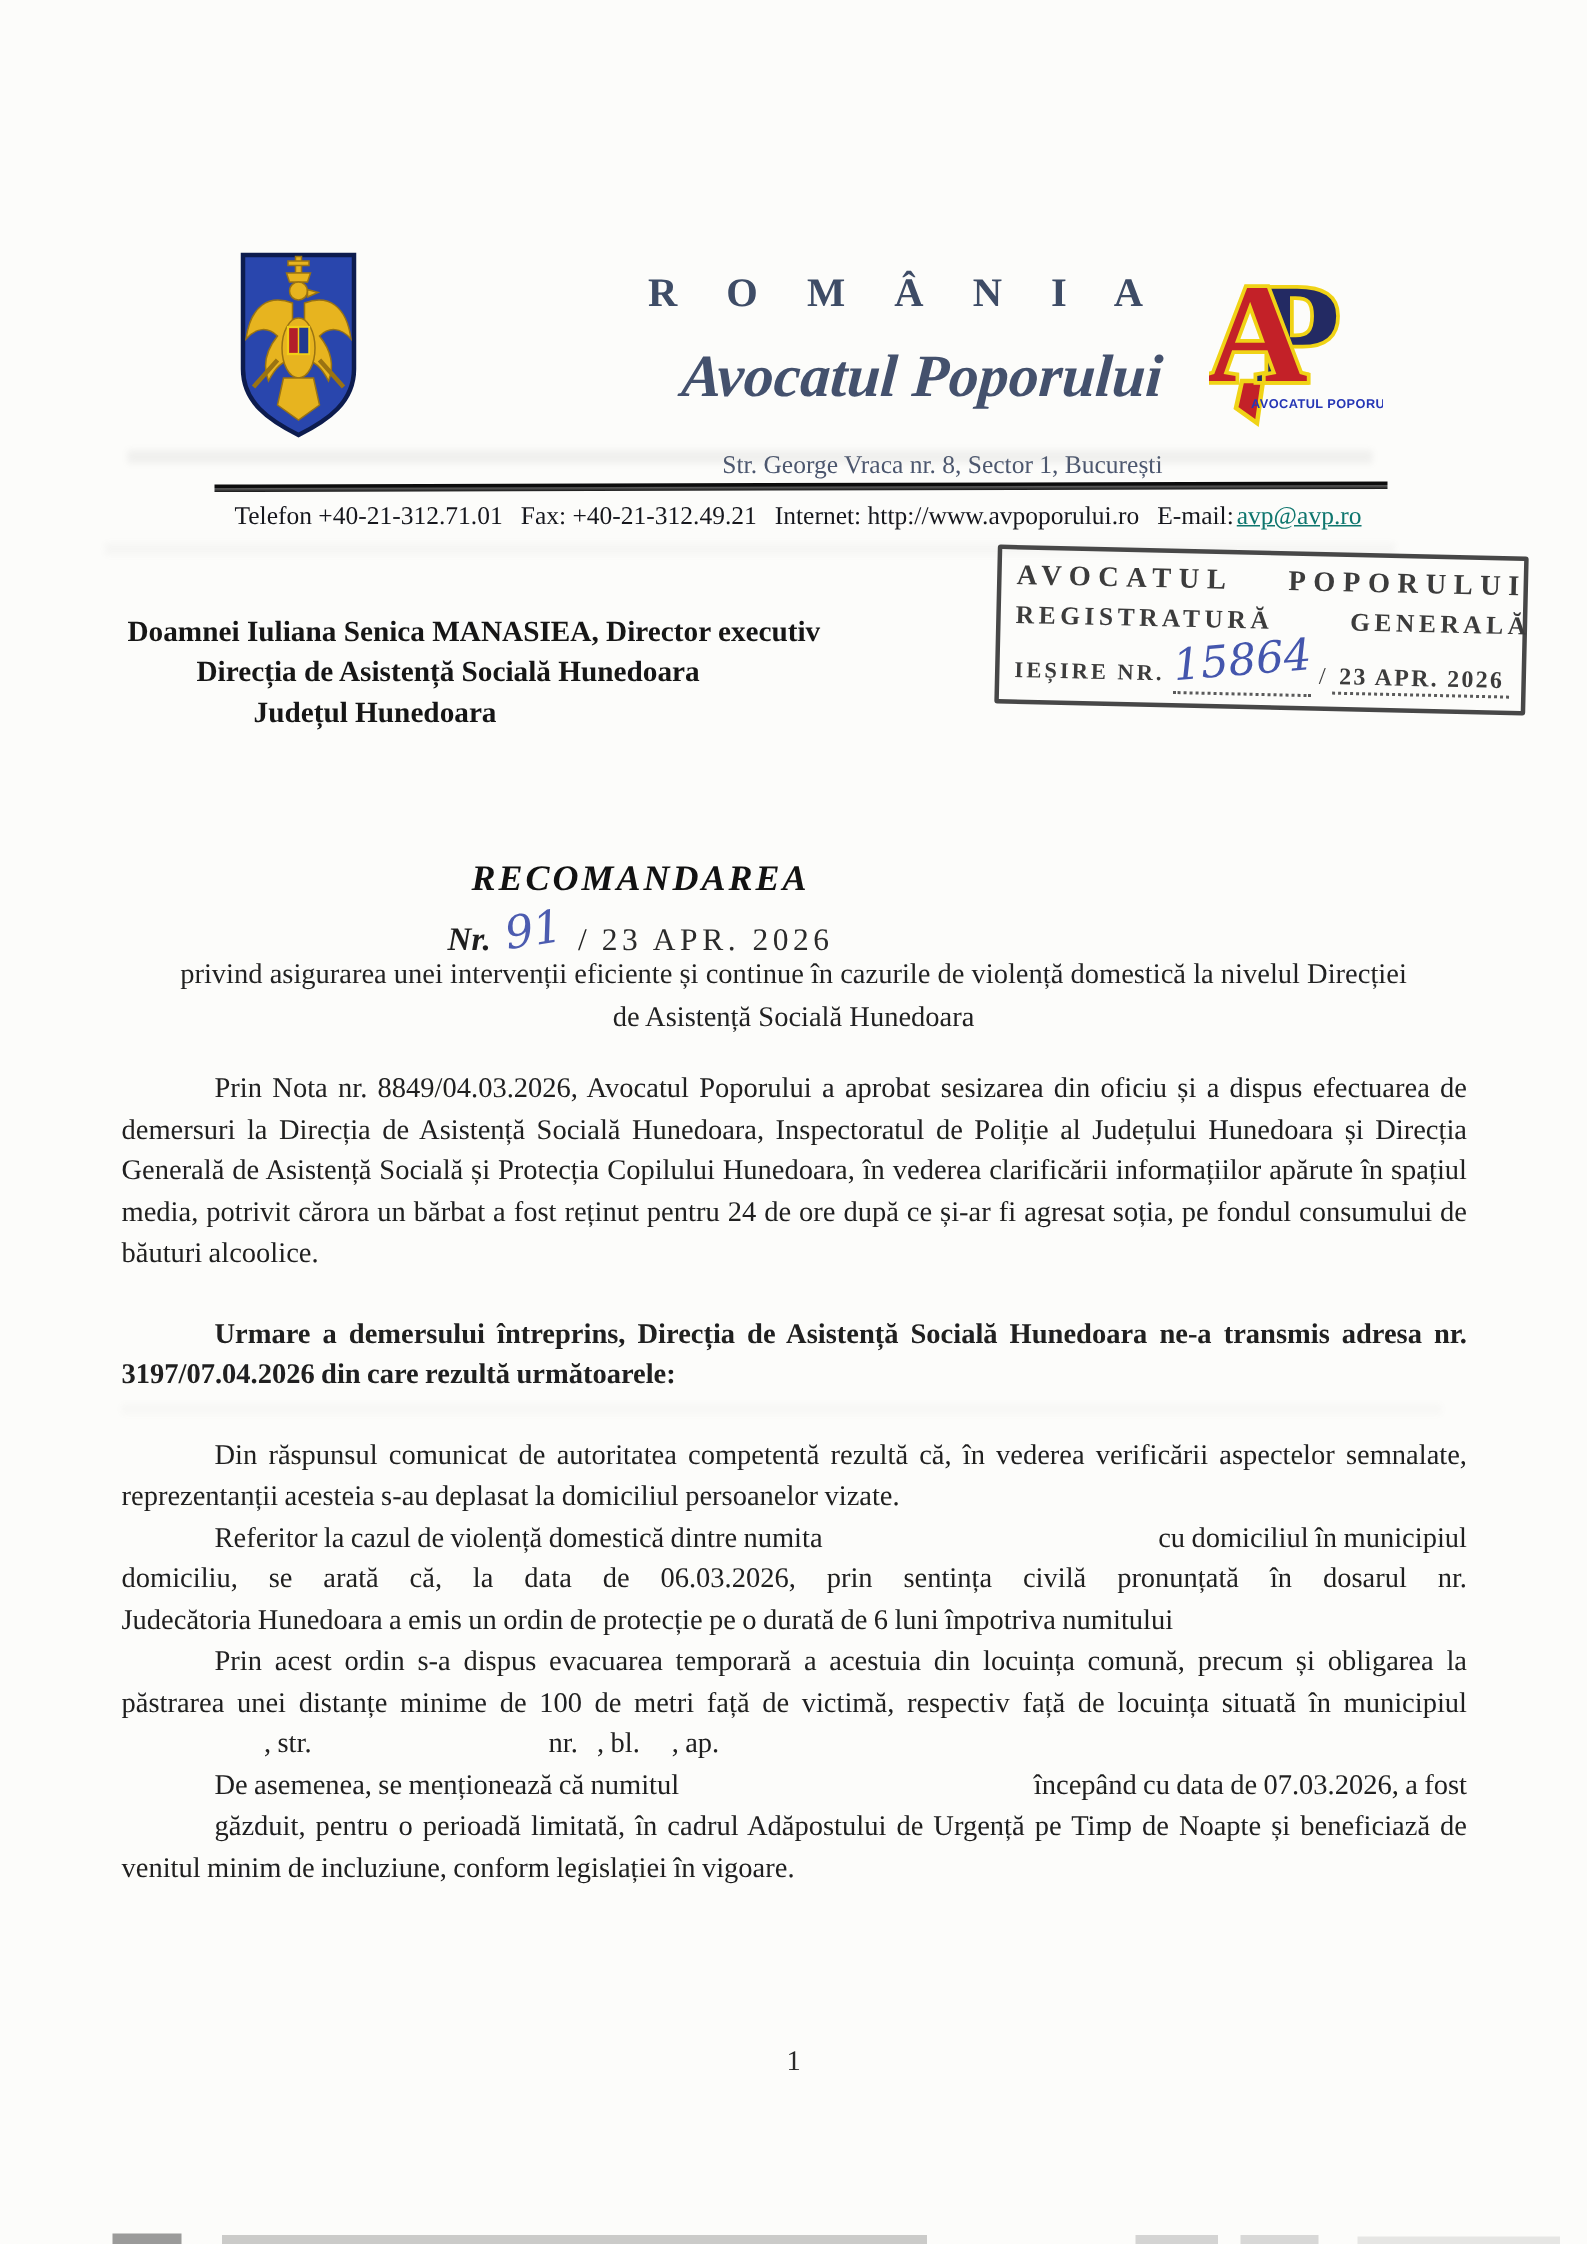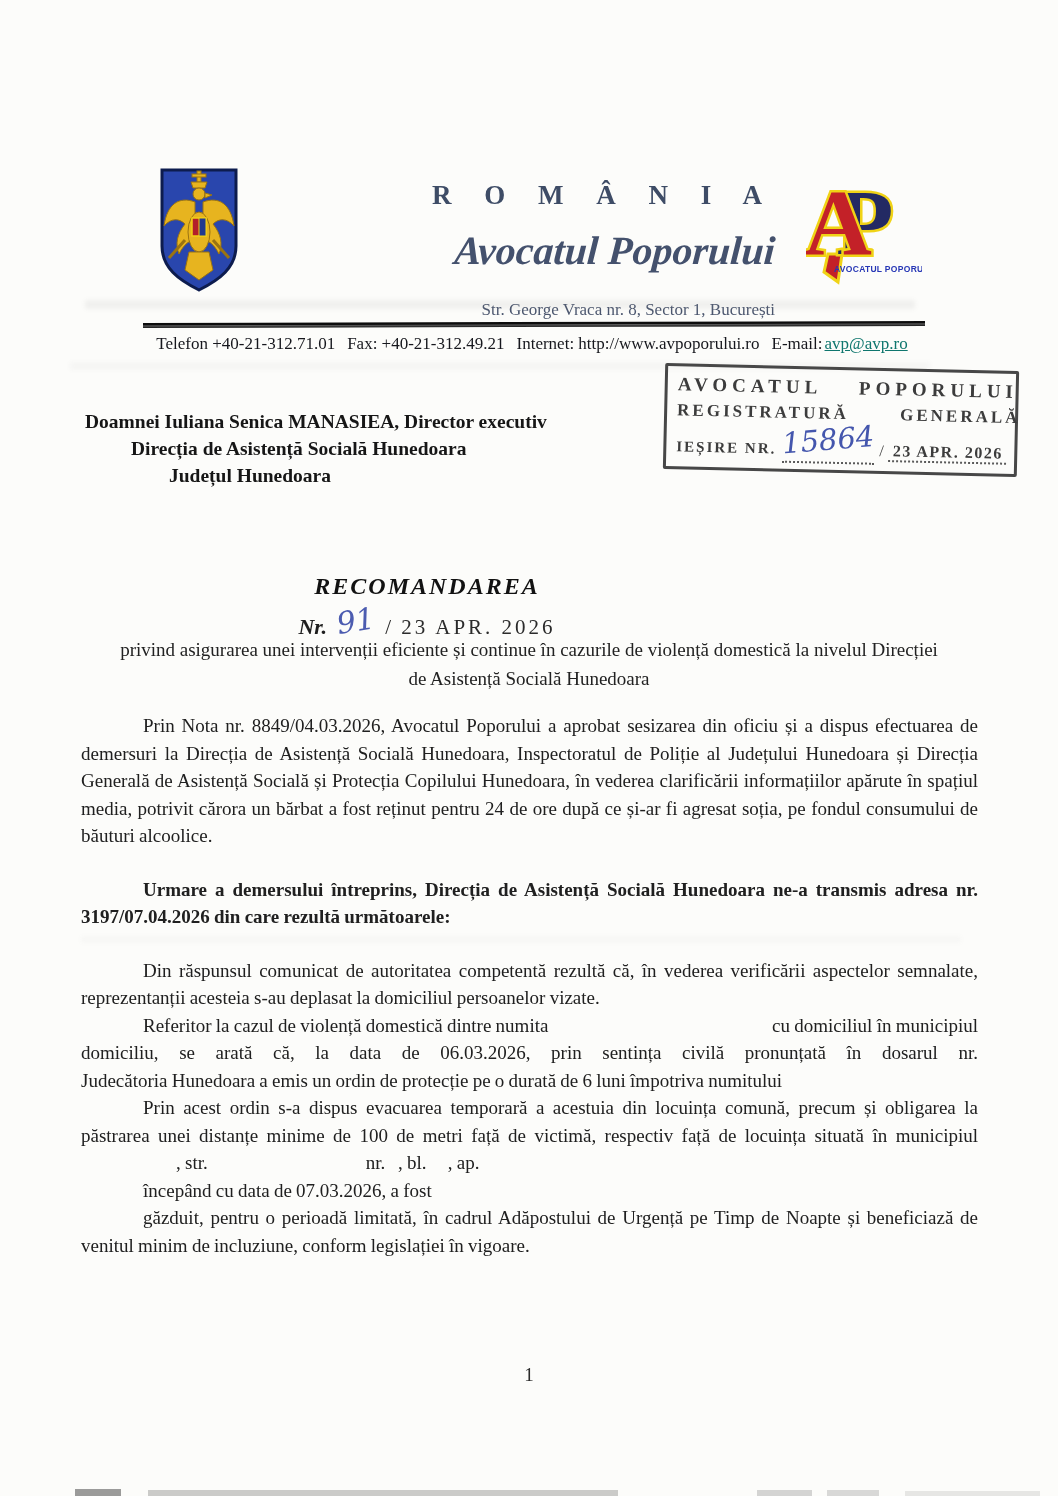--- a/index.html
+++ b/index.html
@@ -155,20 +155,21 @@
 
     <div class="just-line indent" style="text-indent:0;padding-left:62px;">Prin acest ordin s-a dispus evacuarea temporară a acestuia din locuința comună, precum și obligarea la</div>
     <div class="just-line">păstrarea unei distanțe minime de 100 de metri față de victimă, respectiv față de locuința situată în municipiul</div>
     <div class="line indent-deep">
       <span class="seg">, str.</span>
       <span class="gap" style="width:158px;"></span>
       <span class="seg">nr.   , bl.     , ap.</span>
     </div>
 
     <div class="line flex-between indent">
+      <span class="seg">De asemenea, se menționează că numitul</span>
       <span class="seg">începând cu data de 07.03.2026, a fost</span>
     </div>
     <p class="flow">găzduit, pentru o perioadă limitată, în cadrul Adăpostului de Urgență pe Timp de Noapte și beneficiază de venitul minim de incluziune, conform legislației în vigoare.</p>
   </div>
 
   <div class="page-number">1</div>
 
   <div class="artifact" style="left:75px;top:1489px;width:46px;height:7px;opacity:.55;"></div>
   <div class="artifact" style="left:148px;top:1490px;width:470px;height:6px;opacity:.28;"></div>
   <div class="artifact" style="left:757px;top:1490px;width:55px;height:6px;opacity:.22;"></div>

